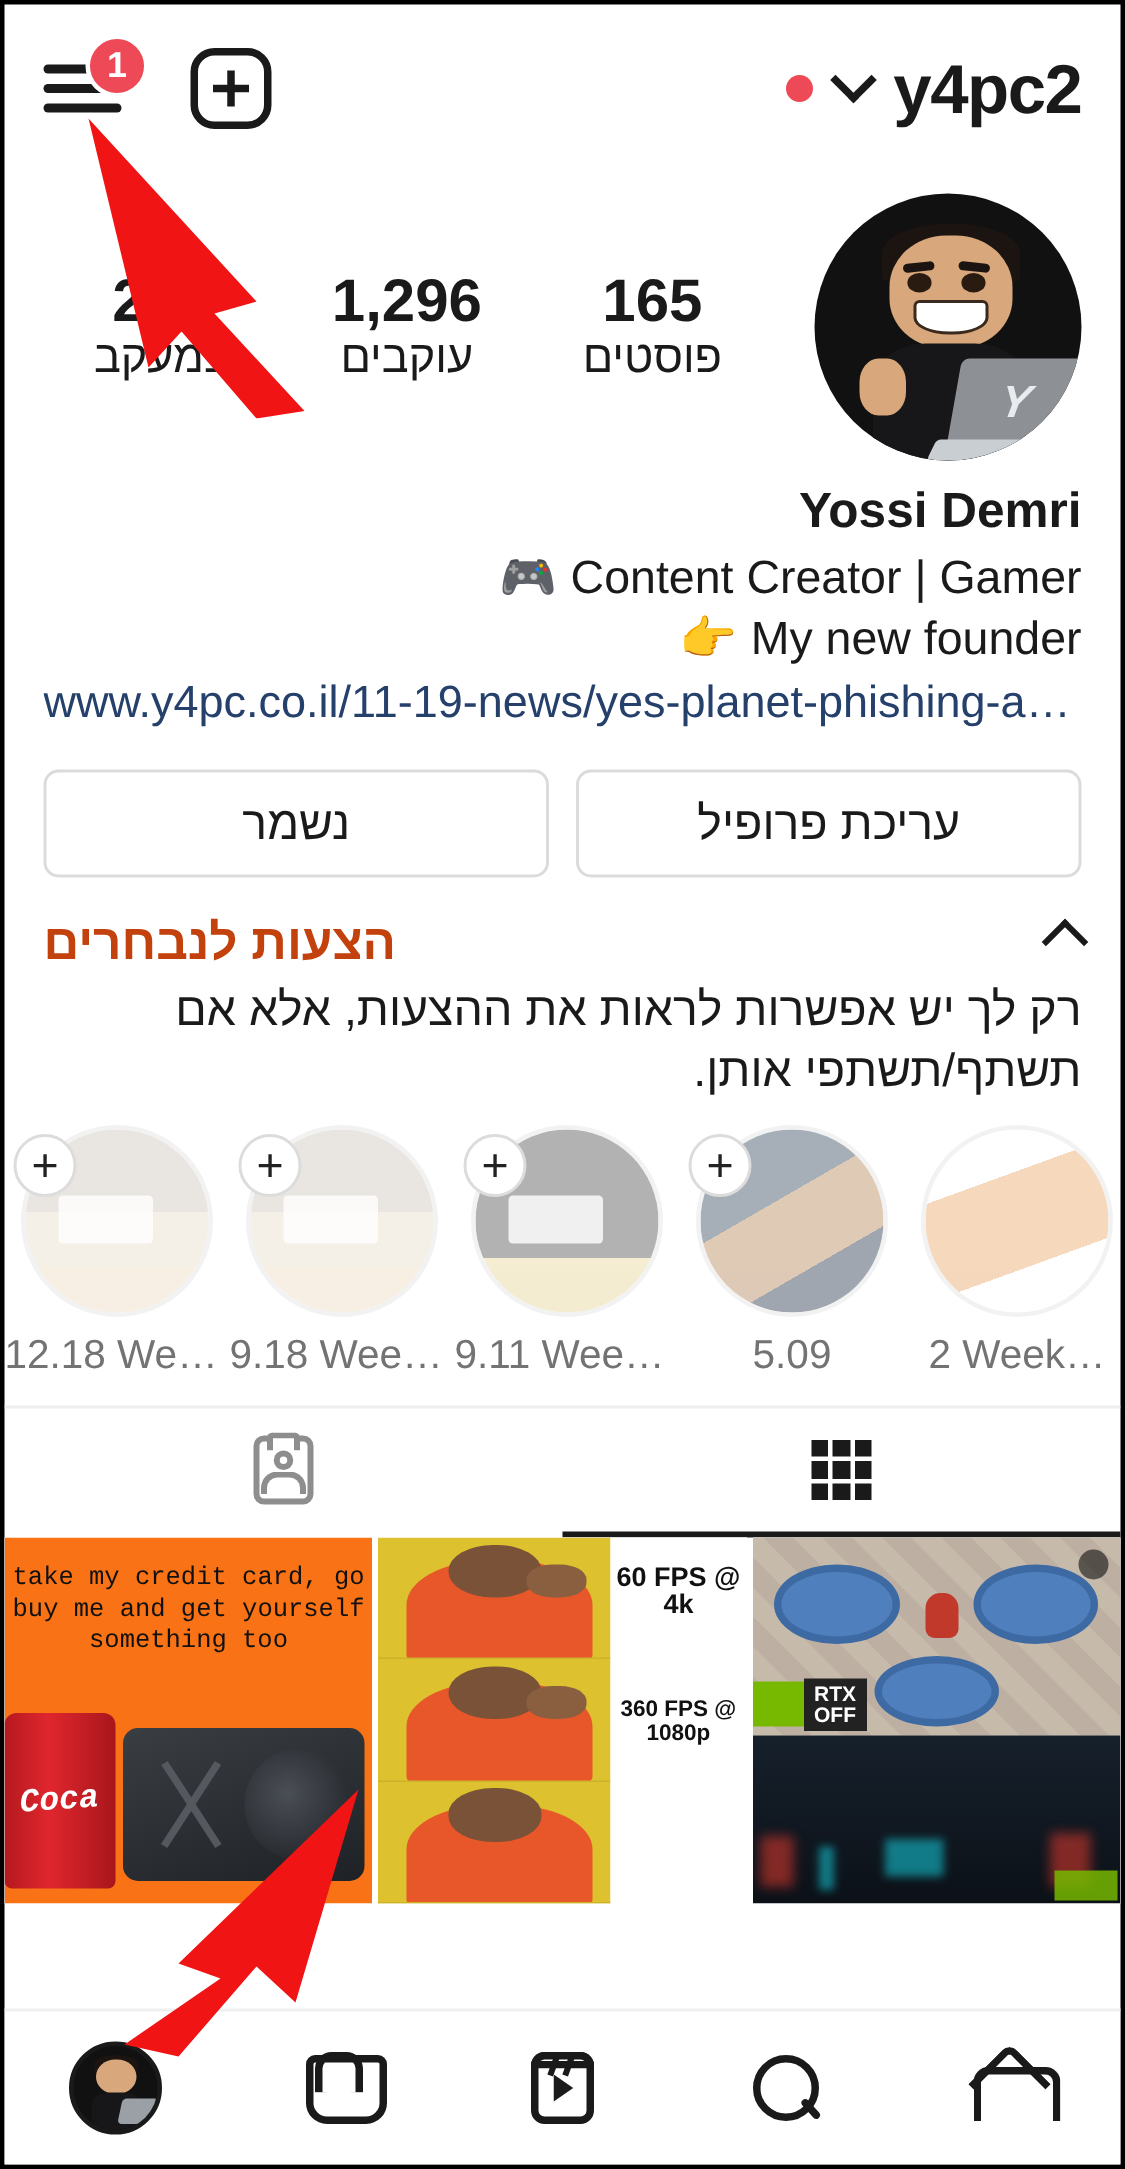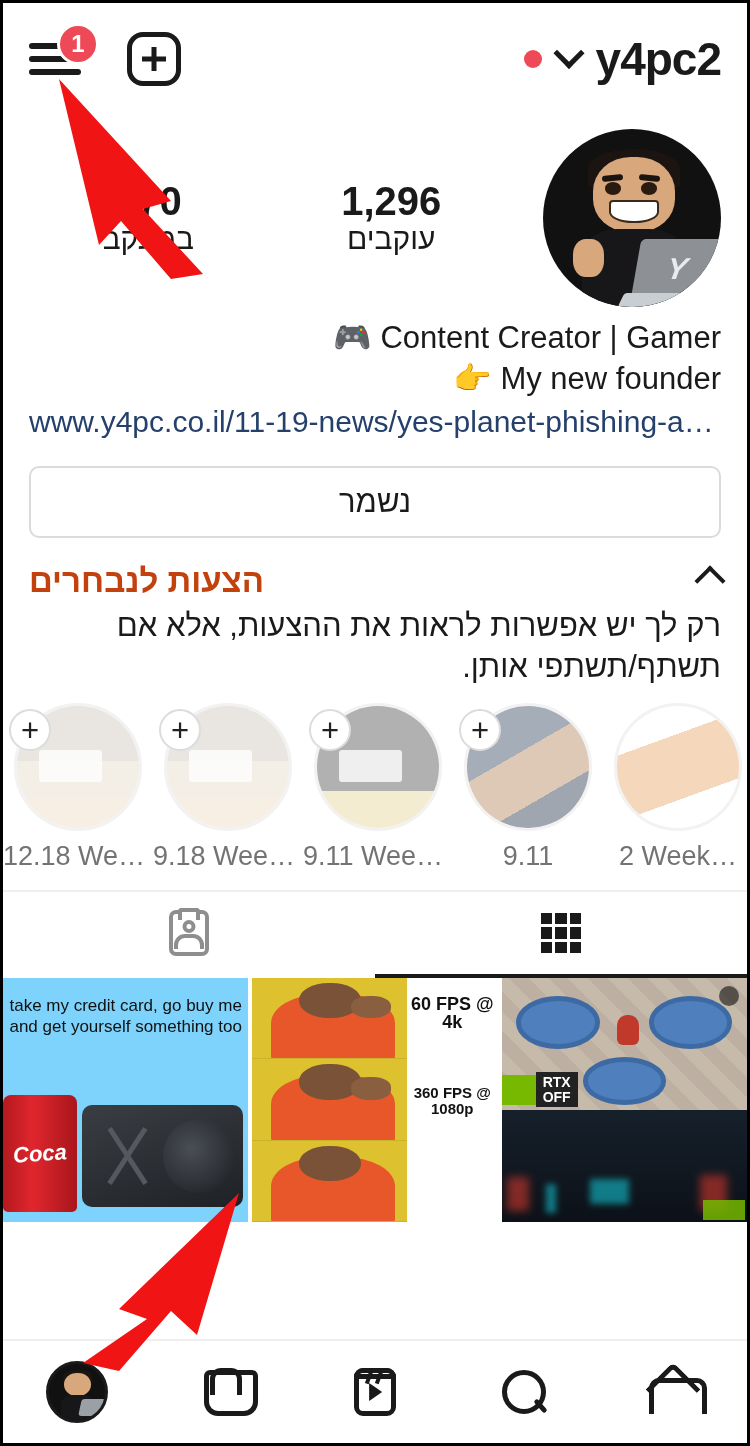--- a/index.html
+++ b/index.html
@@ -273,21 +273,21 @@
   .d-jacket{ position:absolute; left:12%; bottom:-6%; width:80%; height:86%; background:#e8572a; border-radius:42% 42% 10% 10%; }
   .d-head{ position:absolute; left:30%; top:6%; width:40%; height:44%; background:#7a5237; border-radius:48%; }
   .d-hand{ position:absolute; right:10%; top:22%; width:26%; height:28%; background:#8a5f40; border-radius:44%; }
   .drake-txt{ width:37%; height:100%; position:relative; background:#fff; }
   .dt{ position:absolute; width:100%; text-align:center; font-weight:bold; color:#111; line-height:1.02; }
   .dt1{ top:7%; font-size:18px; }
   .dt2{ top:44%; font-size:15px; }
   .dt3{ top:82%; font-size:12px;margin-top:48px; }
 
   
-  .cc{ position:absolute; inset:0; background:#7dd3fc; }
+  .cc{ position:absolute; inset:0; background:#f97316;font-family:Liberation Mono, monospace; }
   .cc-txt{ position:absolute; top:7%; left:0; width:100%; text-align:center; font-size:17px; color:#111; line-height:1.25; padding:0 3px;}
   .cc-coke{
     position:absolute; left:0%; bottom:4%; width:30%; height:48%;
     background:linear-gradient(90deg,#b4191f,#e0262d 40%,#a8161c);
     border-radius:8px 8px 5px 5px;
     display:flex; align-items:center; justify-content:center;
   }
   .cc-coke span{ color:#fff; font-size:22px; font-style:italic; font-weight:bold; transform:rotate(-4deg);}
   .cc-gpu{
     position:absolute; right:2%; bottom:6%; width:66%; height:42%;
@@ -390,37 +390,43 @@
       <div class="av-body"></div>
       <div class="av-thumb"></div>
       <div class="av-laptop">
           <span>Y</span>
         </div>
       <div class="av-base"></div>
     </div>
 
     <div class="stats">
       <div class="stat">
+        <div class="num">165</div>
+        <div class="lbl">פוסטים</div>
+      </div>
+      <div class="stat">
         <div class="num">1,296</div>
         <div class="lbl">עוקבים</div>
       </div>
       <div class="stat">
         <div class="num">270</div>
         <div class="lbl">במעקב</div>
       </div>
     </div>
   </div>
 
   <div class="bio">
+    <div class="fullname">Yossi Demri</div>
     <div class="bio-line">🎮 Content Creator  | Gamer</div>
     <div class="bio-line">👉 My new founder</div>
     <div class="bio-url">www.y4pc.co.il/11-19-news/yes-planet-phishing-attac…</div>
   </div>
 
   <div class="actions">
+    <div class="btn">עריכת פרופיל</div>
     <div class="btn">נשמר</div>
   </div>
 
   <div class="sugg">
     <div class="sugg-head">
       <div class="sugg-title">הצעות לנבחרים</div>
       <div class="caret-up"></div>
     </div>
     <div class="sugg-desc">רק לך יש אפשרות לראות את ההצעות, אלא אם תשתף/תשתפי אותן.</div>
   </div>
@@ -448,21 +454,21 @@
         <div class="hi-note"></div>
       </div>
       <div class="hl-plus">+</div>
       <div class="hl-lbl">9.11 Weeke…</div>
     </div>
     <div class="hl">
       <div class="hl-circle">
         <div class="hlimg hi-d"></div>
       </div>
       <div class="hl-plus">+</div>
-      <div class="hl-lbl">9.11</div>
+      <div class="hl-lbl">5.09</div>
     </div>
     <div class="hl">
       <div class="hl-circle">
         <div class="hlimg hi-a"></div>
       </div>
       <div class="hl-lbl">2 Week…</div>
     </div>
   </div>
 
   <div class="tabs">

